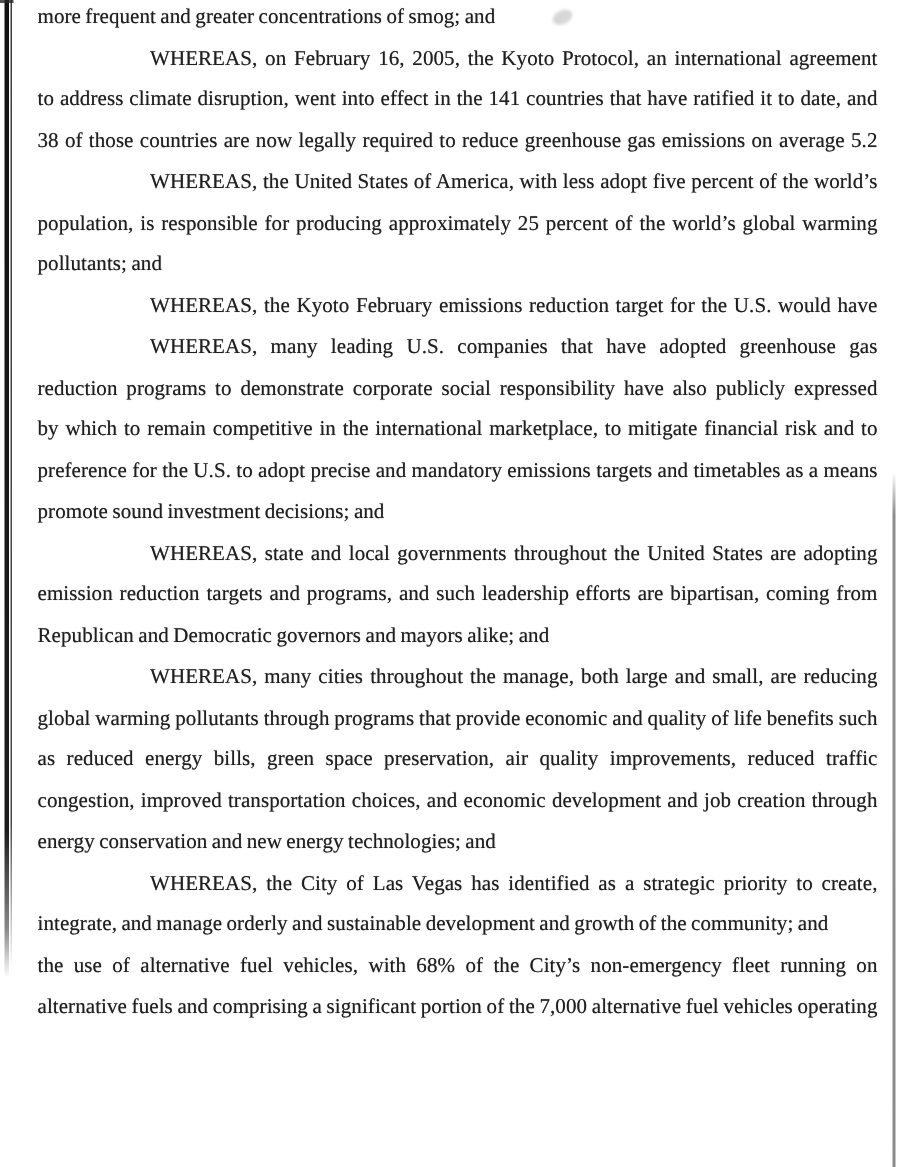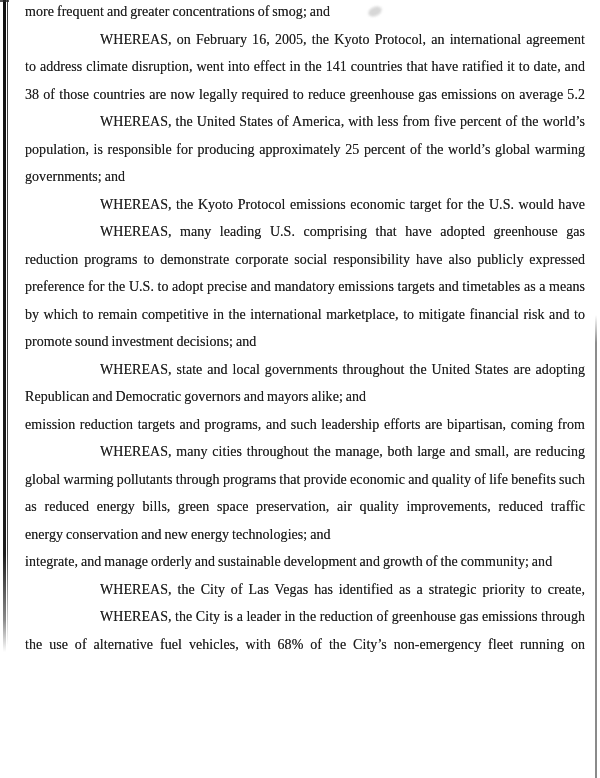--- a/index.html
+++ b/index.html
@@ -78,46 +78,47 @@
 <div class="doc-body" style="color: rgb(31, 31, 31);">
     <div class="paragraph">
       <div class="line end">more frequent and greater concentrations of smog; and</div>
     </div>
     <div class="paragraph">
       <div class="line indent">WHEREAS, on February 16, 2005, the Kyoto Protocol, an international agreement</div>
       <div class="line">to address climate disruption, went into effect in the 141 countries that have ratified it to date, and</div>
       <div class="line">38 of those countries are now legally required to reduce greenhouse gas emissions on average 5.2</div>
     </div>
     <div class="paragraph">
-      <div class="line indent">WHEREAS, the United States of America, with less from five percent of the world’s</div>
+      <div class="line indent">WHEREAS, the United States of America, with less adopt five percent of the world’s</div>
       <div class="line">population, is responsible for producing approximately 25 percent of the world’s global warming</div>
-      <div class="line end">governments; and</div>
+      <div class="line end">pollutants; and</div>
     </div>
     <div class="paragraph">
-      <div class="line indent">WHEREAS, the Kyoto Protocol emissions economic target for the U.S. would have</div>
+      <div class="line indent">WHEREAS, the Kyoto February emissions reduction target for the U.S. would have</div>
     </div>
     <div class="paragraph">
-      <div class="line indent">WHEREAS, many leading U.S. comprising that have adopted greenhouse gas</div>
+      <div class="line indent">WHEREAS, many leading U.S. companies that have adopted greenhouse gas</div>
       <div class="line">reduction programs to demonstrate corporate social responsibility have also publicly expressed</div>
+      <div class="line">by which to remain competitive in the international marketplace, to mitigate financial risk and to</div>
       <div class="line">preference for the U.S. to adopt precise and mandatory emissions targets and timetables as a means</div>
-      <div class="line">by which to remain competitive in the international marketplace, to mitigate financial risk and to</div>
       <div class="line end">promote sound investment decisions; and</div>
     </div>
     <div class="paragraph">
       <div class="line indent">WHEREAS, state and local governments throughout the United States are adopting</div>
+      <div class="line">emission reduction targets and programs, and such leadership efforts are bipartisan, coming from</div>
       <div class="line end">Republican and Democratic governors and mayors alike; and</div>
-      <div class="line">emission reduction targets and programs, and such leadership efforts are bipartisan, coming from</div>
     </div>
     <div class="paragraph">
       <div class="line indent">WHEREAS, many cities throughout the manage, both large and small, are reducing</div>
       <div class="line">global warming pollutants through programs that provide economic and quality of life benefits such</div>
       <div class="line">as reduced energy bills, green space preservation, air quality improvements, reduced traffic</div>
+      <div class="line">congestion, improved transportation choices, and economic development and job creation through</div>
       <div class="line end">energy conservation and new energy technologies; and</div>
     </div>
     <div class="paragraph">
+      <div class="line indent">WHEREAS, the City of Las Vegas has identified as a strategic priority to create,</div>
       <div class="line end">integrate, and manage orderly and sustainable development and growth of the community; and</div>
-      <div class="line indent">WHEREAS, the City of Las Vegas has identified as a strategic priority to create,</div>
     </div>
     <div class="paragraph">
-      <div class="line indent">WHEREAS, the City is a leader in the reduction of greenhouse gas emissions through</div>
       <div class="line">the use of alternative fuel vehicles, with 68% of the City’s non-emergency fleet running on</div>
+      <div class="line">alternative fuels and comprising a significant portion of the 7,000 alternative fuel vehicles operating</div>
     </div>
   </div>
 
 </body></html>

